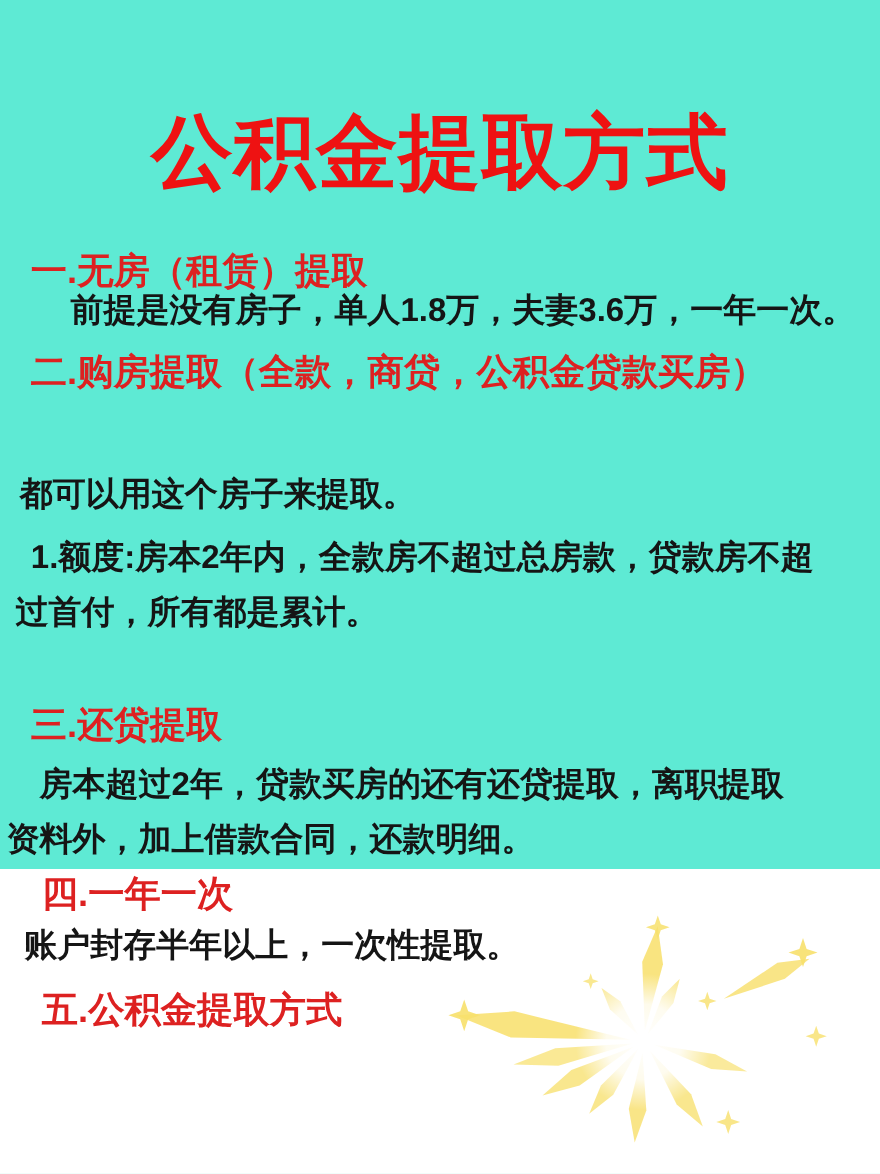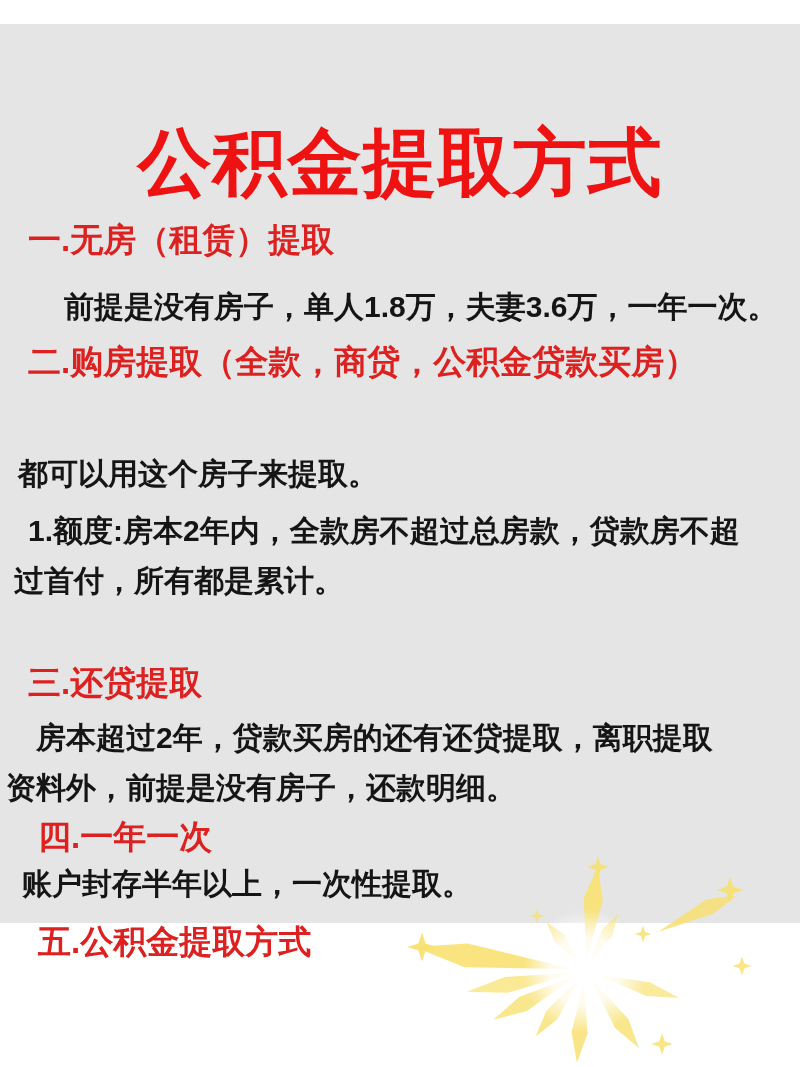--- a/index.html
+++ b/index.html
@@ -7,23 +7,22 @@
     padding: 0;
     width: 800px;
     height: 1067px;
     background: #ffffff;
     overflow: hidden;
     font-family: "Liberation Sans", sans-serif;
   }
   .page {
     position: relative;
     width: 800px;
-    height: 899px;
-    background: #e5e5e5;
-    margin-top: 24px;
+    height: 790px;
+    background: #5eead4;
   }
   .title {
     position: absolute;
     top: 96px;
     left: 0;
     width: 800px;
     text-align: center;
     font-size: 74px;
     line-height: 1.15;
     font-weight: 800;
@@ -56,31 +55,31 @@
     pointer-events: none;
   }
 </style>
 </head>
 <body>
 
 <div class="page">
 
   <div class="title">公积金提取方式</div>
 
-  <div class="h" style="left:28px; top:196px;">一.无房（租赁）提取</div>
+  <div class="h" style="left:28px; top:226px;">一.无房（租赁）提取</div>
   <div class="b" style="left:64px; top:265px;">前提是没有房子，单人1.8万，夫妻3.6万，一年一次。</div>
 
   <div class="h" style="left:28px; top:318px;">二.购房提取（全款，商贷，公积金贷款买房）</div>
   <div class="b" style="left:18px; top:432px;">都可以用这个房子来提取。</div>
   <div class="b" style="left:28px; top:489px;">1.额度:房本2年内，全款房不超过总房款，贷款房不超</div>
   <div class="b" style="left:14px; top:539px;">过首付，所有都是累计。</div>
 
   <div class="h" style="left:28px; top:639px;">三.还贷提取</div>
   <div class="b" style="left:36px; top:696px;">房本超过2年，贷款买房的还有还贷提取，离职提取</div>
-  <div class="b" style="left:6px; top:746px;">资料外，前提是没有房子，还款明细。</div>
+  <div class="b" style="left:6px; top:746px;">资料外，加上借款合同，还款明细。</div>
 
   <div class="h" style="left:38px; top:793px;">四.一年一次</div>
   <div class="b" style="left:22px; top:842px;">账户封存半年以上，一次性提取。</div>
 
   <div class="h" style="left:38px; top:898px;">五.公积金提取方式</div>
 
   <svg class="firework" viewBox="0 0 400 237" xmlns="http://www.w3.org/2000/svg">
     <defs>
       <radialGradient id="glow" cx="50%" cy="50%" r="50%">
         <stop offset="0%" stop-color="#ffffff" stop-opacity="1"></stop>

